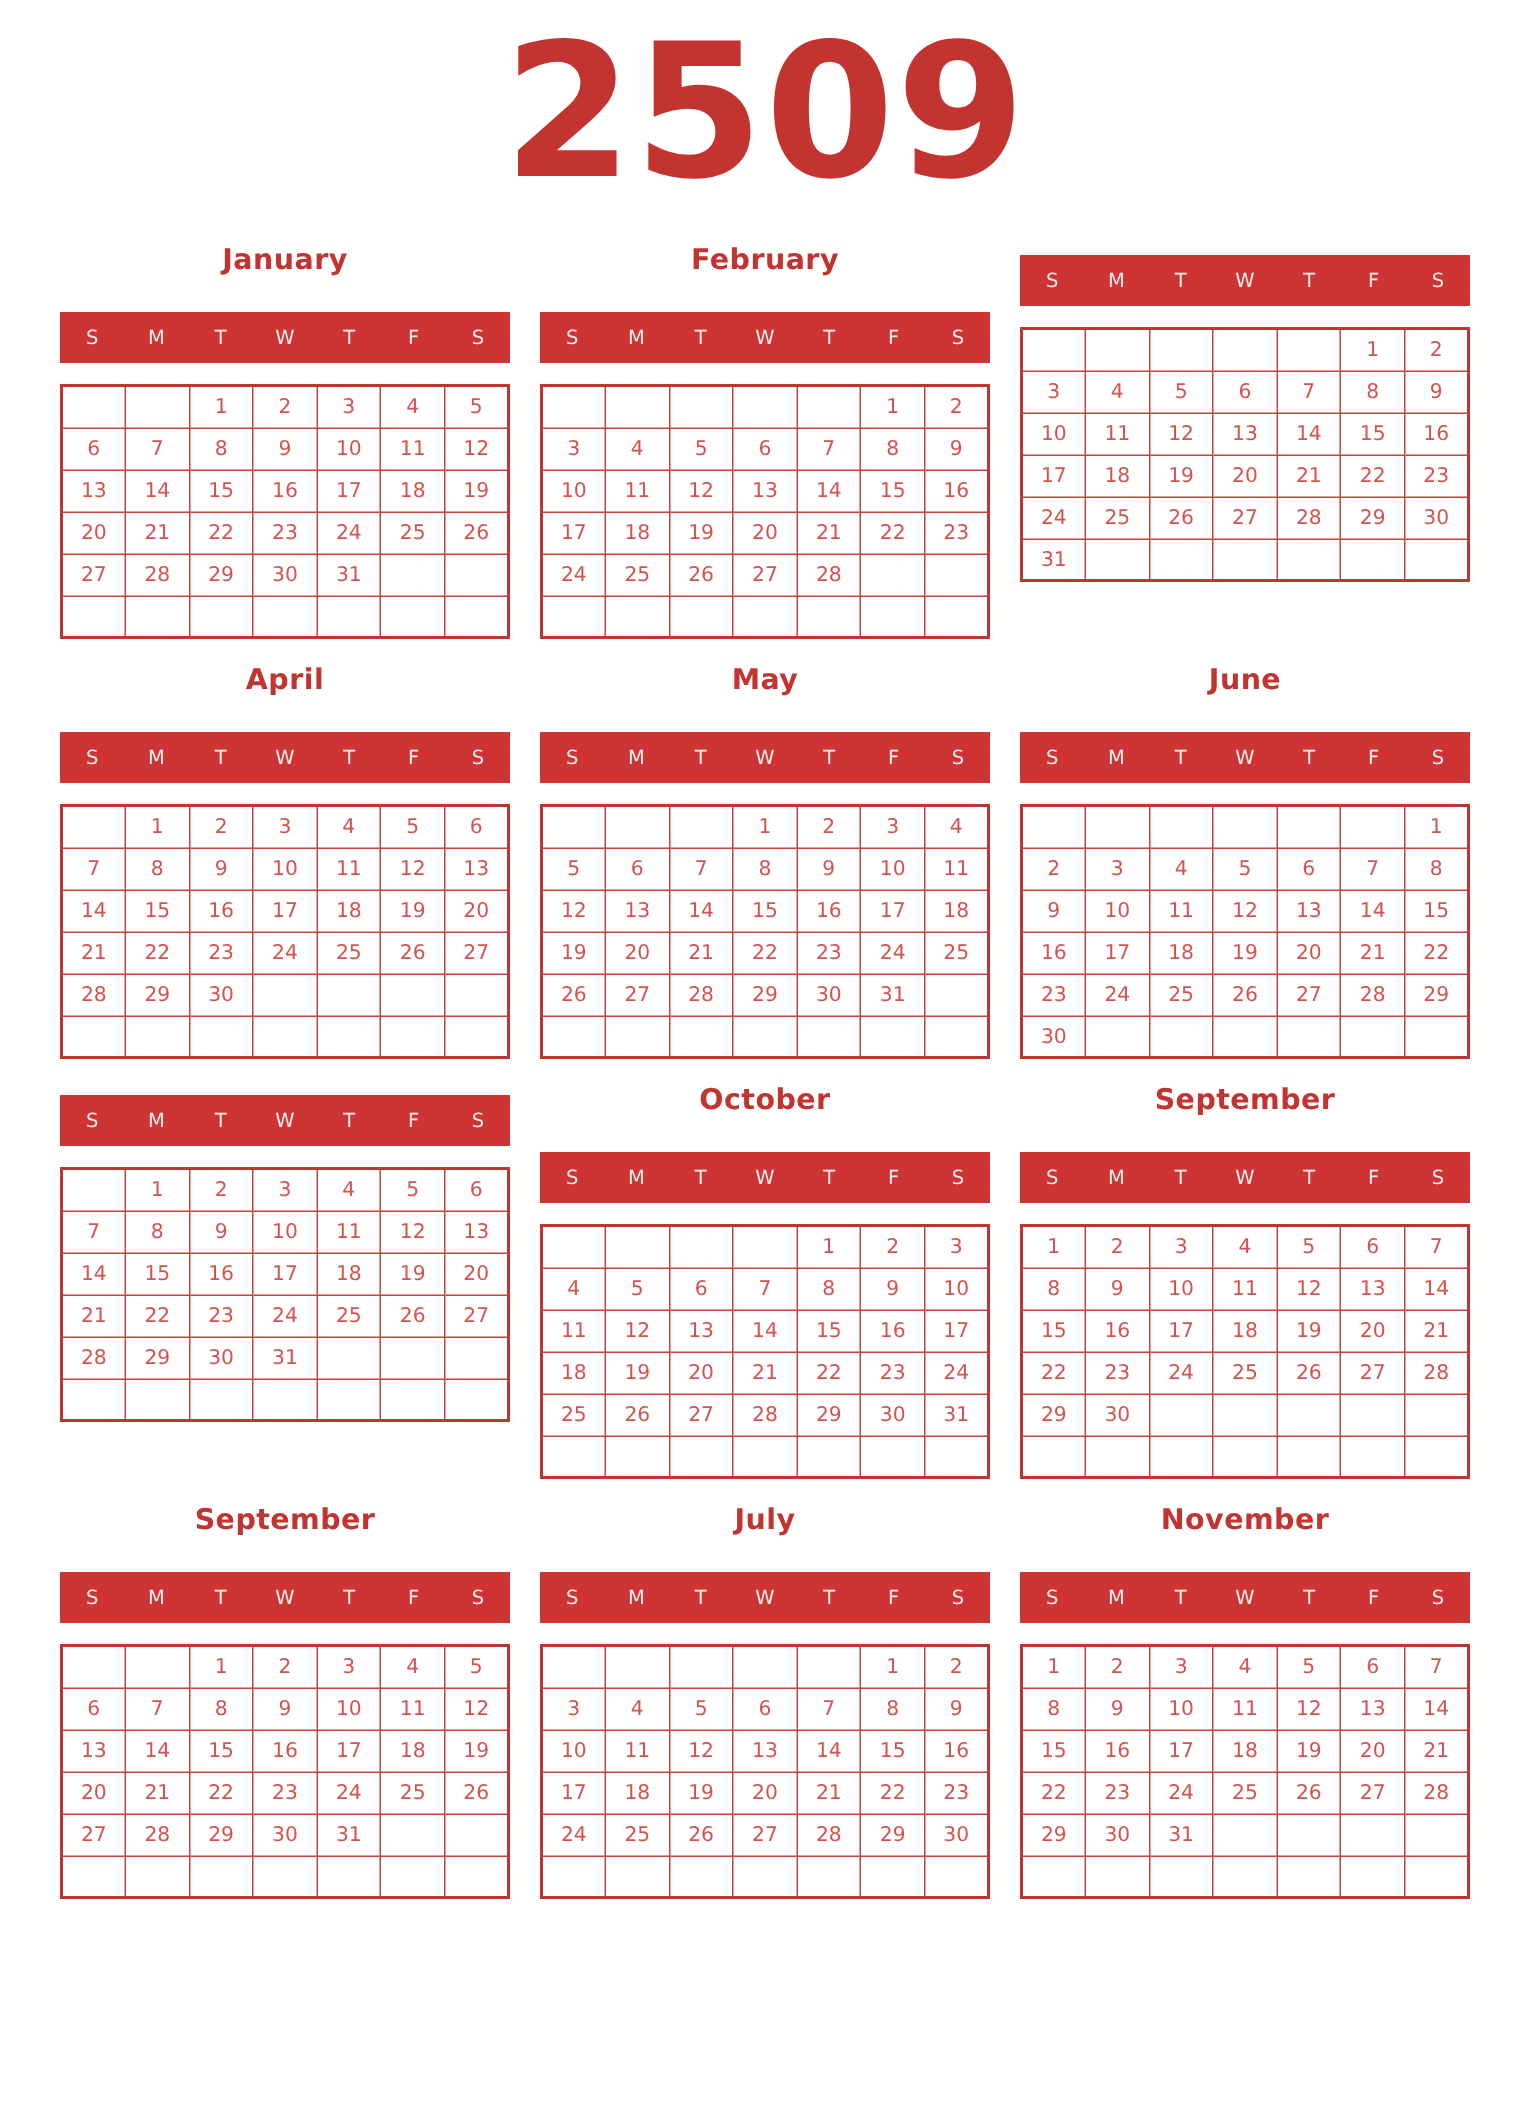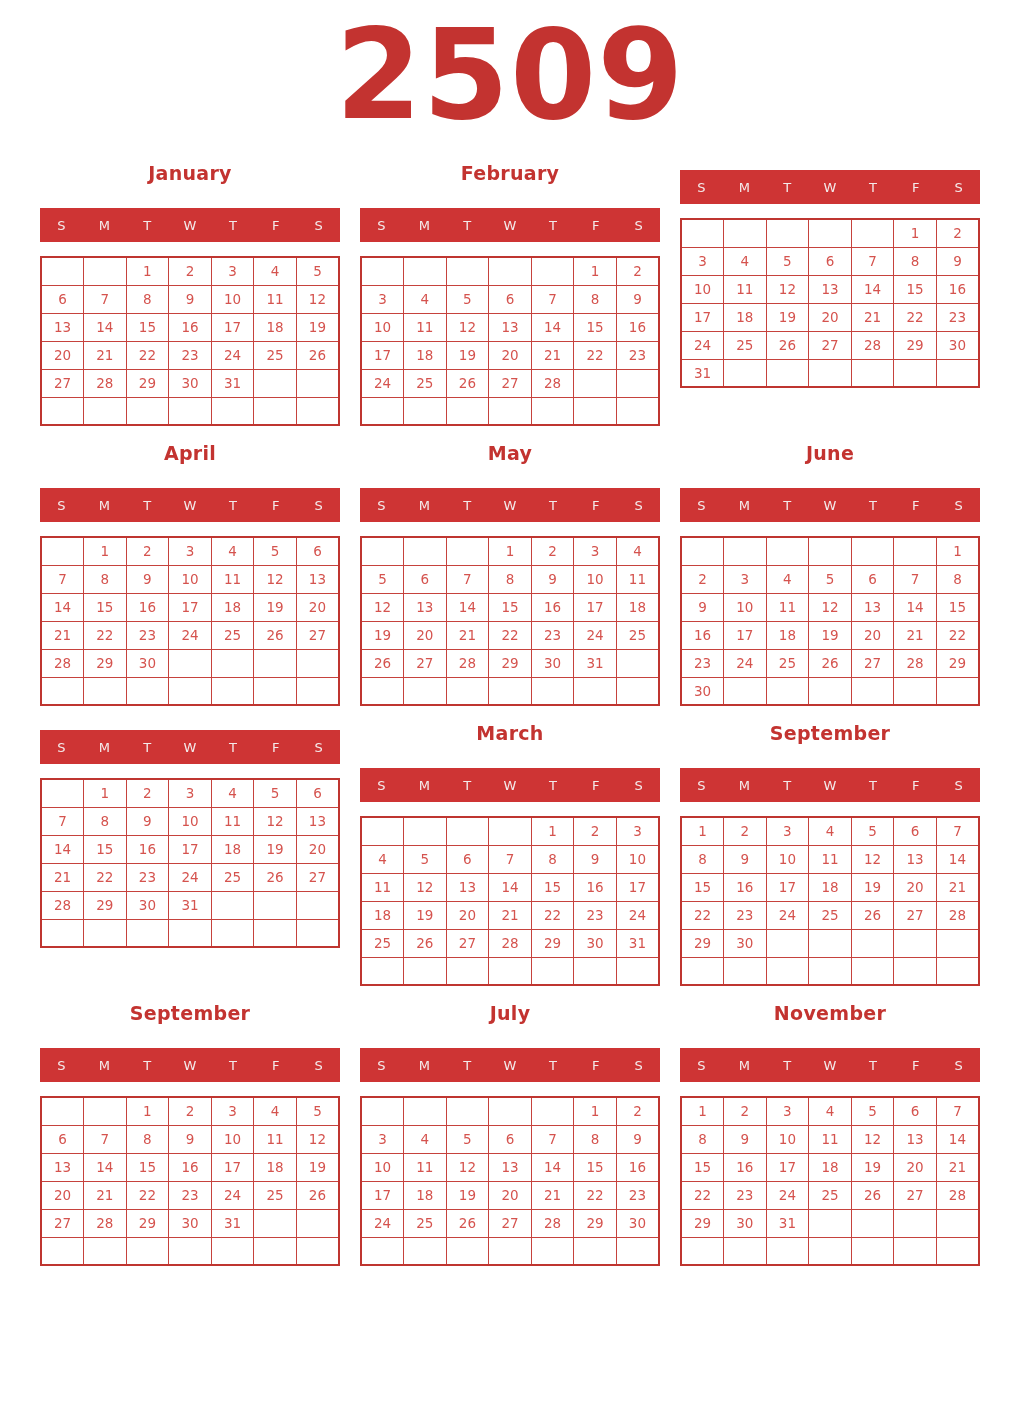--- a/index.html
+++ b/index.html
@@ -558,21 +558,21 @@
             <td class="day-cell"></td>
             <td class="day-cell"></td>
             <td class="day-cell"></td>
             <td class="day-cell"></td>
             <td class="day-cell"></td>
           </tr>
         </tbody>
       </table>
     </section>
     <section class="month">
-      <div class="month-title">March</div>
+      <div class="month-title">October</div>
       <div class="weekday-row">
         <span class="weekday-cell">S</span>
         <span class="weekday-cell">M</span>
         <span class="weekday-cell">T</span>
         <span class="weekday-cell">W</span>
         <span class="weekday-cell">T</span>
         <span class="weekday-cell">F</span>
         <span class="weekday-cell">S</span>
       </div>
       <table class="day-grid">

